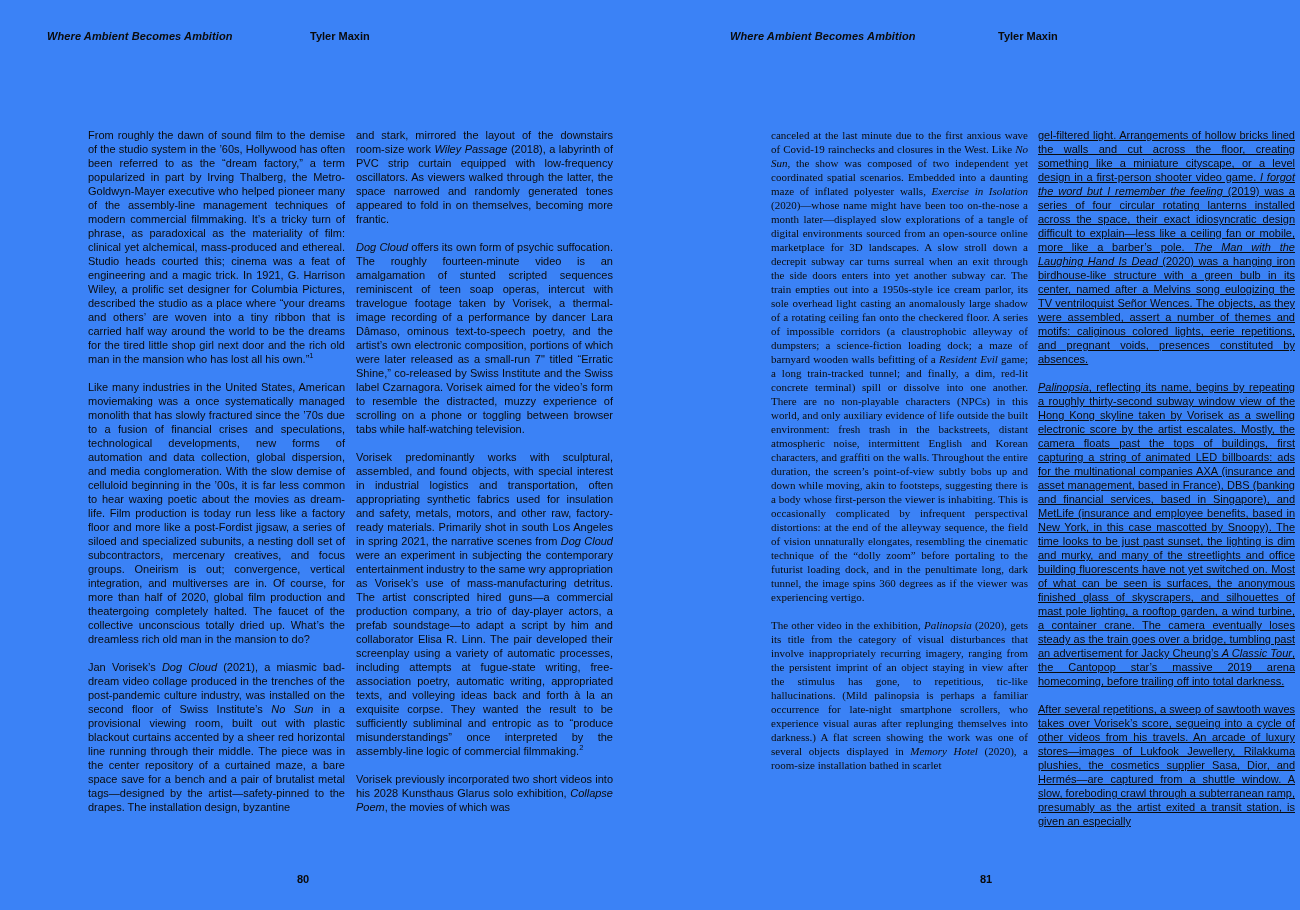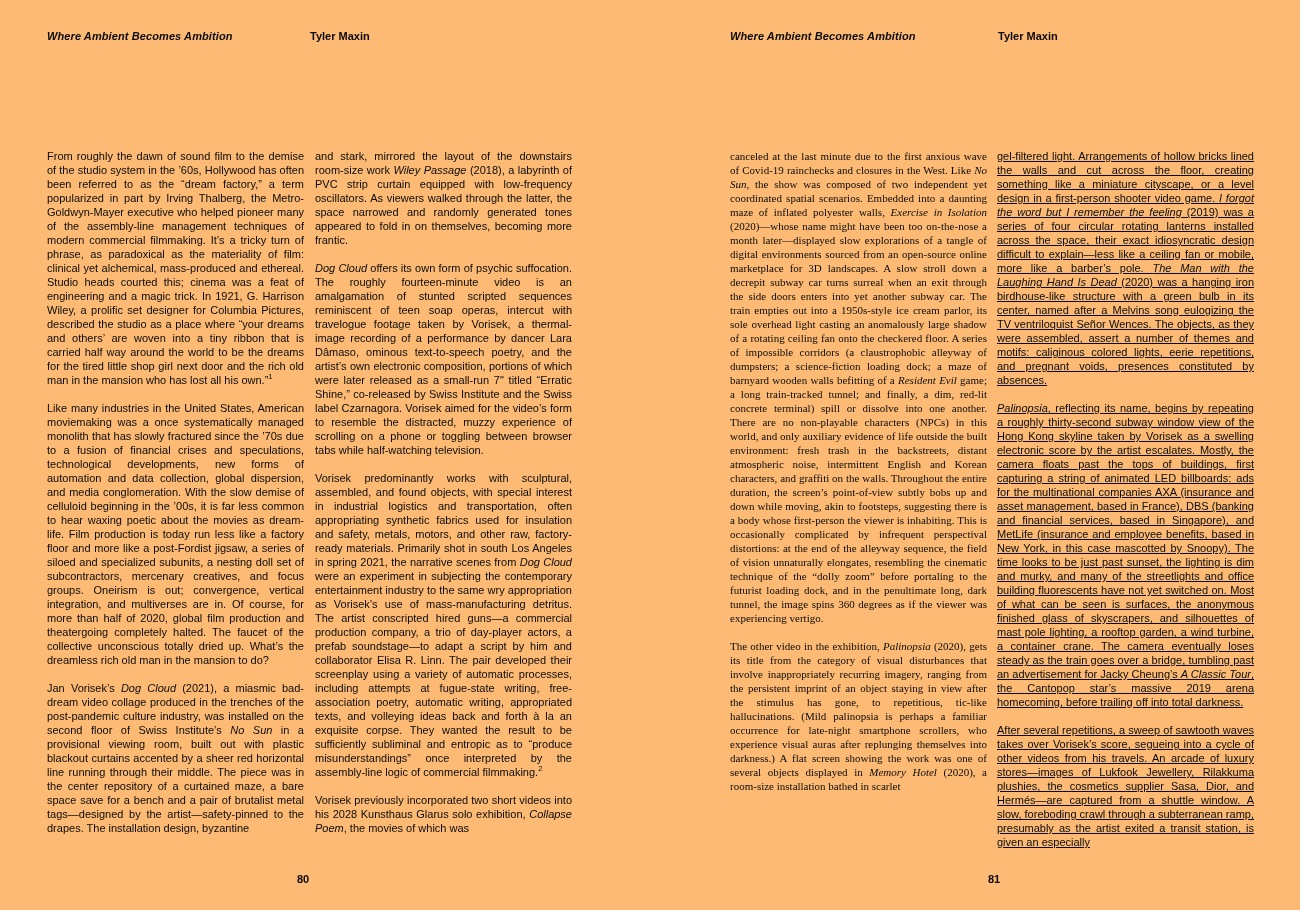--- a/index.html
+++ b/index.html
@@ -1,19 +1,19 @@
 <!DOCTYPE html>
 <html lang="en"><head>
 <meta charset="utf-8">
 <style>
   html,body{margin:0;padding:0;background:#ffffff;}
   .spread{
     position:relative;
     width:1300px;height:910px;
-    background:#fdba74;
+    background:#3b82f6;
     font-family:"Liberation Sans",sans-serif;
     color:#0b0b0b;
     overflow:hidden;
   }
   .page{position:absolute;top:0;width:650px;height:910px;}
   .page-left{left:0;}
   .page-right{left:650px;}
   .hdr-title{
     position:absolute;top:30px;
     font-size:11px;font-weight:700;font-style:italic;
@@ -21,39 +21,39 @@
   }
   .hdr-author{
     position:absolute;top:30px;
     font-size:11px;font-weight:700;white-space:nowrap;
   }
   .page-left .hdr-title{left:47px;}
   .page-left .hdr-author{left:310px;}
   .page-right .hdr-title{left:80px;}
   .page-right .hdr-author{left:348px;}
   .col{
-    position:absolute;top:149px;width:257px;
+    position:absolute;top:128px;width:257px;
     font-size:11px;line-height:14px;
     text-align:justify;
-    hyphens:auto;-webkit-hyphens:auto;
+    hyphens:auto;margin-left:41px;-webkit-hyphens:auto;
   }
   .col-a{left:47px;}
   .col-b{left:315px;}
   .page-right .col-a{left:80px;font-family:Liberation Serif, serif;}
   .page-right .col-b{left:347px;text-decoration:underline;}
   .col .para{margin:0 0 14px 0;}
   .col .para:last-child{margin-bottom:0;}
   em{font-style:italic;}
   sup{font-size:7.5px;line-height:0;vertical-align:super;}
   .pagenum{
     position:absolute;top:873px;
     font-size:11px;font-weight:700;padding-left:17px;
   }
   .page-left .pagenum{left:280px;}
-  .page-right .pagenum{left:321px;}
+  .page-right .pagenum{left:313px;}
 </style>
 </head>
 <body>
 
 <div class="spread">
 
   <div class="page page-left">
     <div class="hdr-title">Where Ambient Becomes Ambition</div>
     <div class="hdr-author">Tyler Maxin</div>
     <div class="col col-a">

